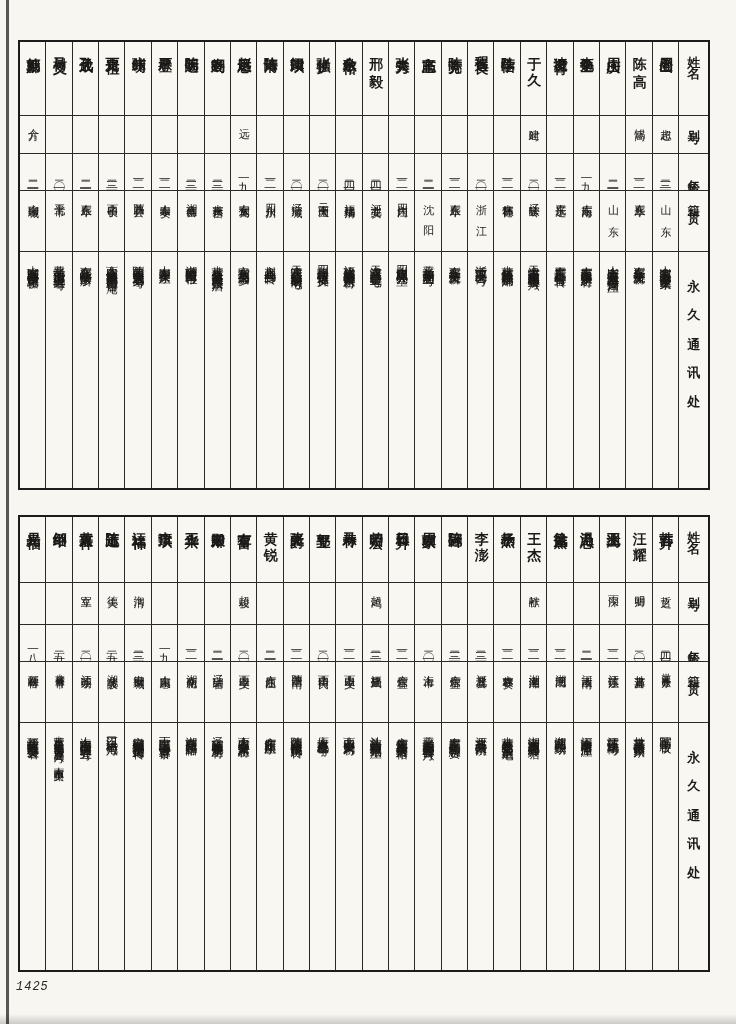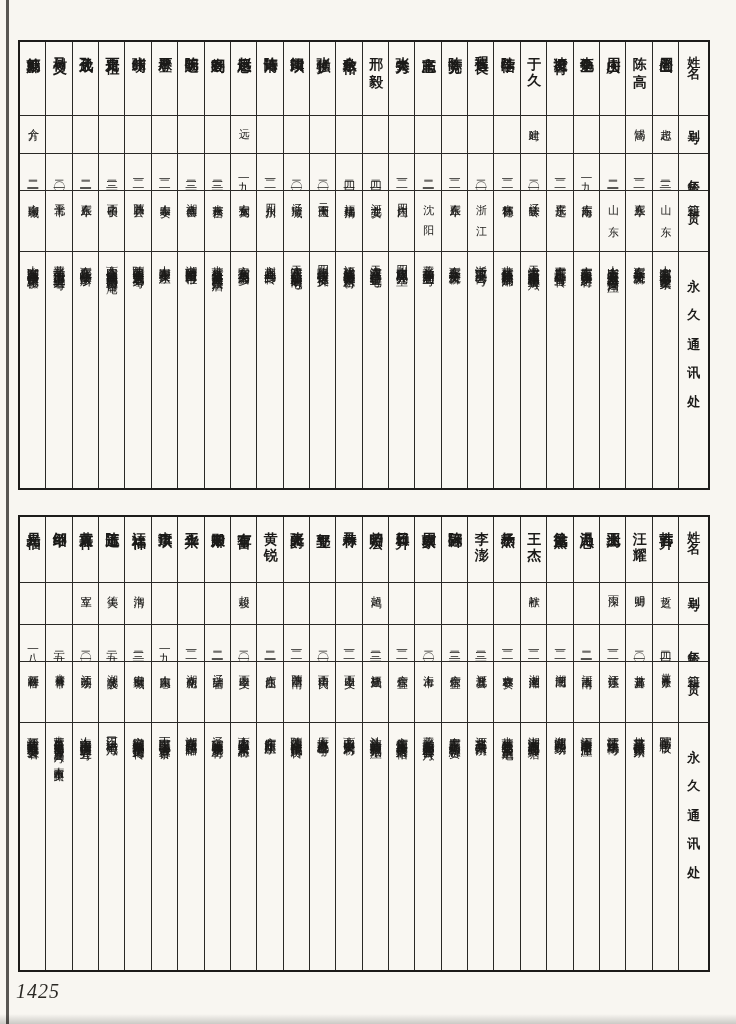--- a/index.html
+++ b/index.html
@@ -67,22 +67,23 @@
   
   .col.header .cell{font-weight:700;}
   .col.header .r-name .vtext{letter-spacing:10px;font-size:13px;}
   .col.header .r-alias .vtext{letter-spacing:4px;font-size:12px;}
   .col.header .r-age .vtext{letter-spacing:3px;font-size:12px;}
   .col.header .r-native .vtext{letter-spacing:9px;font-size:12px;}
   .col.header .r-address{padding-top:16px;}
   .col.header .r-address .vtext{letter-spacing:29px;font-size:13px;}
   .page-number{
     position:absolute;left:16px;top:980px;
-    font-size:20px;font-style:italic;letter-spacing:1px;
+    font-size:12px;font-style:italic;letter-spacing:1px;
     color:#2a2824;
+    font-family:Liberation Mono, monospace;
   }
 </style>
 </head>
 <body>
 
 <div class="page">
   <div class="scan-edge"></div>
 
   <div class="dir-table" id="table-top">
     <div class="col header">

